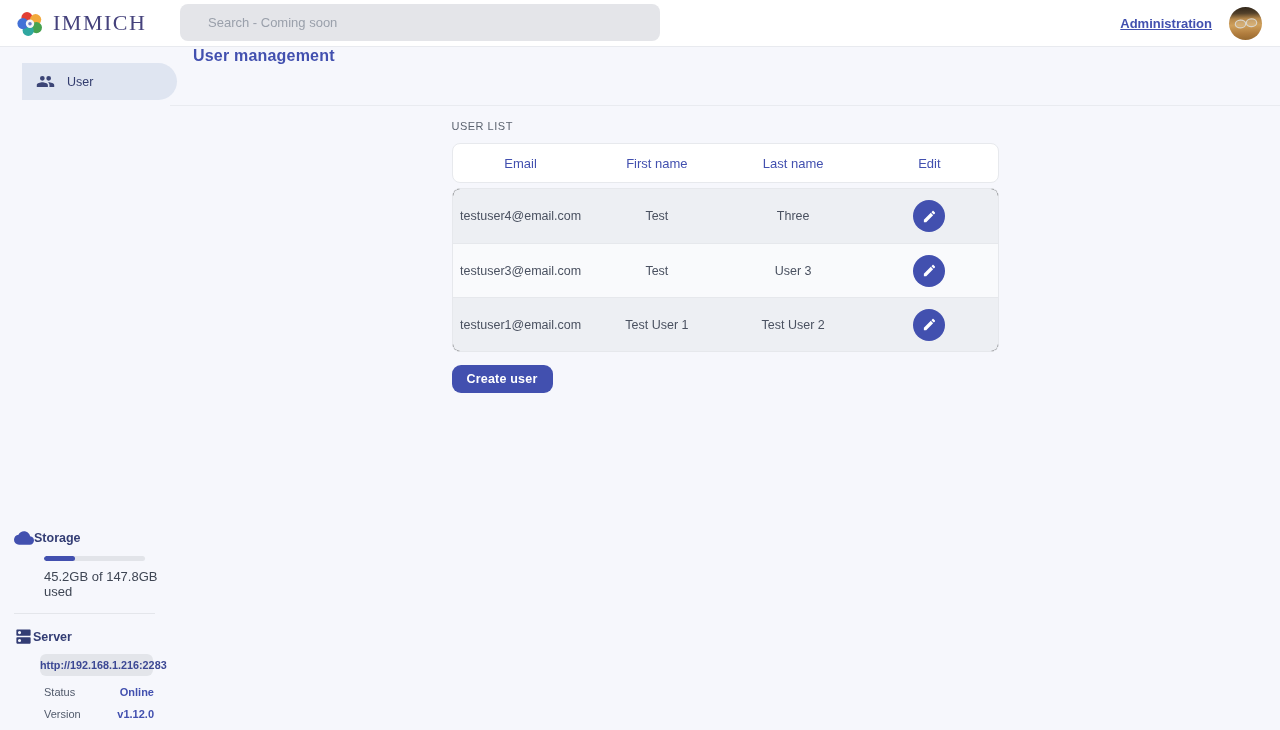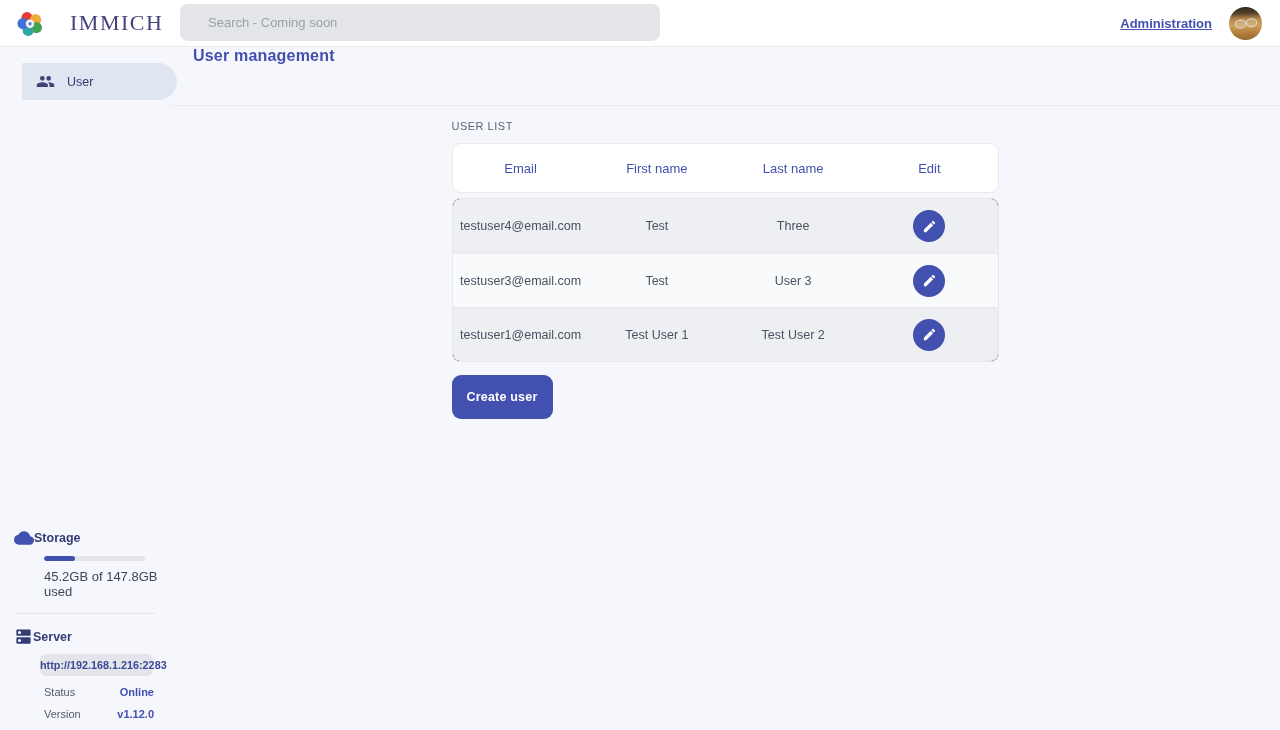--- a/index.html
+++ b/index.html
@@ -10,21 +10,21 @@
     position:relative;
     color:#333;
   }
 
   
   .topbar {
     position:absolute; top:0; left:0; width:1280px; height:47px;
     background:#ffffff; border-bottom:1px solid #e8eaef;
     display:flex; align-items:center; z-index:20;
   }
-  .brand { display:flex; align-items:center; gap:26px; padding-left:17px; }
+  .brand { display:flex; align-items:center; gap:9px; padding-left:17px; }
   .brand-text {
     font-family:"Liberation Serif", serif;
     font-size:22px; color:#45427c; letter-spacing:1.5px; font-weight:500;
   }
   .search-wrap {
     position:absolute; left:180px; top:4px; width:480px; height:37px;
     background:#e4e5e9; border-radius:8px;
   }
   .search-wrap input {
     width:100%; height:100%; background:transparent; border:none; outline:none;
@@ -72,40 +72,40 @@
   .main-header {
     height:59px; border-bottom:1px solid #e9ebf0;
     display:flex; padding-left:23px;
   }
   .page-title { font-size:16px; font-weight:600; color:#4250af; letter-spacing:0.2px; }
   .content { width:547px; margin:0 auto; }
   .section-label {
     margin-top:14px; font-size:11px; font-weight:500; color:#5c6470; letter-spacing:0.5px;
   }
   .table-head {
-    margin-top:11px; height:50px; background:#ffffff;
+    margin-top:11px; height:40px; background:#ffffff;
     border:1px solid #e7e9ed; border-radius:8px;
     display:grid; grid-template-columns:repeat(4,1fr); align-items:center;
   }
   .table-head span { text-align:center; font-size:13px; font-weight:500; color:#4250af; }
   .table-body { margin-top:5px; border-radius:8px; overflow:hidden; border:1px solid #e6e8ec; background:#000000; }
   .trow {
     height:54px; display:grid; grid-template-columns:repeat(4,1fr); align-items:center;
   }
   .trow + .trow { border-top:1px solid #e6e8ec; }
   .trow.odd { background:#edeff3; }
   .trow.even { background:#f9fafc; }
   .trow .cell { text-align:center; font-size:12.5px; color:#4a5160; }
   .edit-cell { display:flex; justify-content:center; }
   .edit-btn {
     width:32px; height:32px; border-radius:50%; background:#4250af; border:none; cursor:pointer;
     display:flex; align-items:center; justify-content:center;
   }
   .create-btn {
-    margin-top:13px; height:44px; padding:0 15px; background:#4250af; color:#fff;
+    margin-top:13px; height:28px; padding:0 15px; background:#4250af; color:#fff;
     border:none; border-radius:9px; font-size:12.5px; font-weight:700; cursor:pointer;
     font-family:"Liberation Sans", sans-serif; letter-spacing:0.2px;
   }
   .icon { display:inline-flex; }
 </style>
 </head>
 <body>
 
 <header class="topbar">
   <div class="brand">

